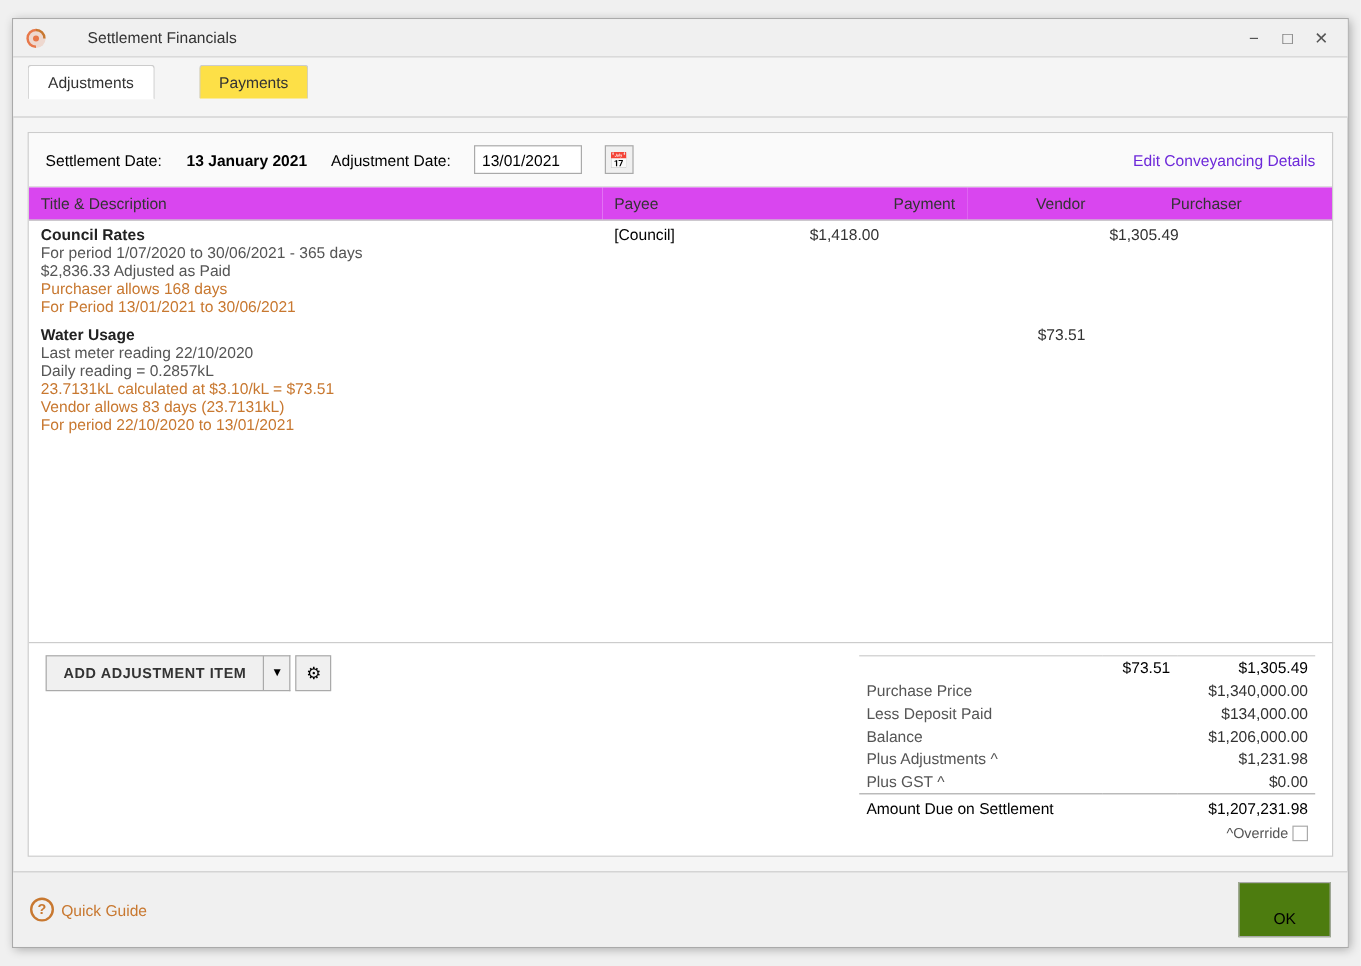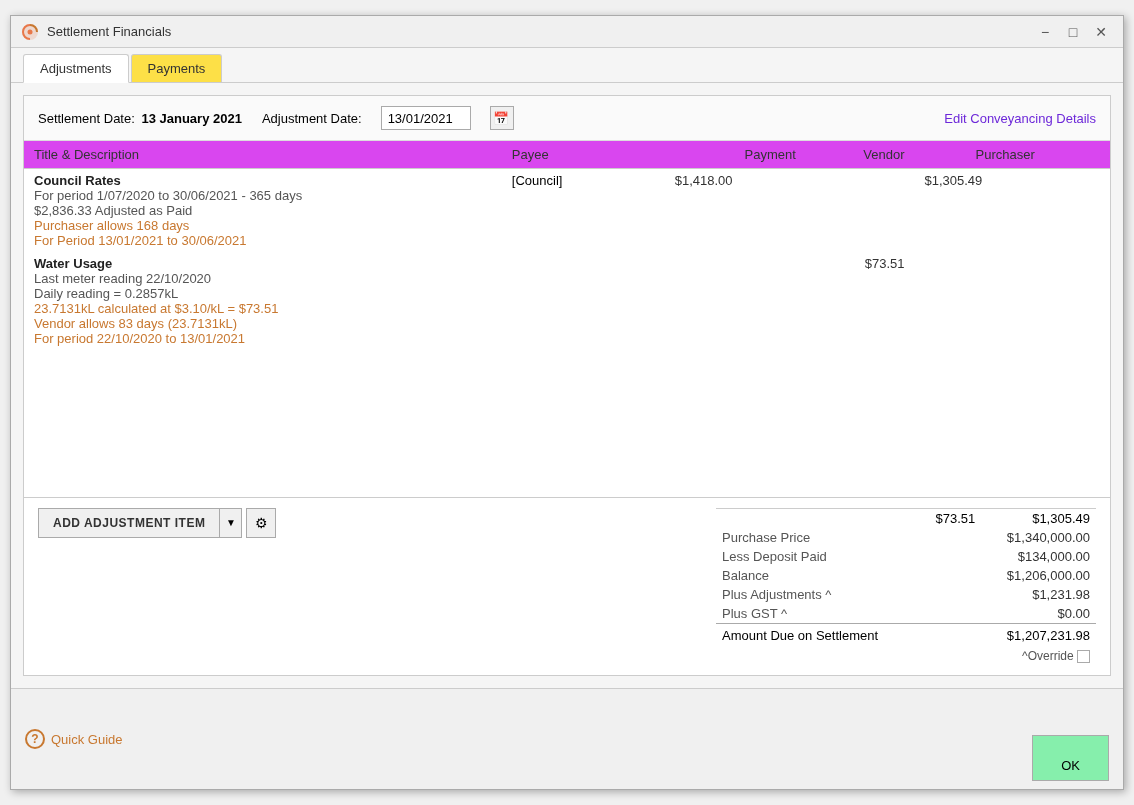--- a/index.html
+++ b/index.html
@@ -37,43 +37,45 @@
       align-items: center;
       gap: 8px;
     }
     .app-icon {
       width: 18px;
       height: 18px;
     }
     .title-text {
       font-size: 13px;
       color: #333;
+      margin-left: 26px;
     }
     .title-bar-controls {
       display: flex;
       gap: 4px;
     }
     .title-btn {
       width: 24px;
       height: 20px;
       background: transparent;
       border: none;
       cursor: pointer;
       font-size: 14px;
       color: #555;
       display: flex;
       align-items: center;
       justify-content: center;
     }
 
     .tabs-bar {
       background: #f5f5f5;
-      padding: 6px 12px 0 12px;
+      padding: 6px 12px 15px 12px;
       display: flex;
       border-bottom: 1px solid #ccc;
+      gap: 35px;
     }
     .tab {
       padding: 6px 16px;
       border: 1px solid #ccc;
       background: #fde047;
       cursor: pointer;
       font-size: 13px;
       color: #333;
       border-bottom: none;
       margin-right: 2px;
@@ -289,26 +291,25 @@
       border: 2px solid #c87830;
       display: flex;
       align-items: center;
       justify-content: center;
       font-size: 12px;
       font-weight: bold;
       color: #c87830;
     }
     .ok-btn {
       padding: 22px 28px;
-      background: #86efac;
+      background: #4d7c0f;
       border: 1px solid #aaa;
       cursor: pointer;
       font-size: 13px;
       height: 28px;
-      margin-top: 38px;
     }
   </style>
 </head>
 <body>
 
 <div class="window">
 
   <div class="title-bar">
     <div class="title-bar-left">
       <svg class="app-icon" viewBox="0 0 18 18">
@@ -330,21 +331,21 @@
     <div class="tab active">Adjustments</div>
     <div class="tab">Payments</div>
   </div>
 
   <div class="main-content">
     <div class="panel">
 
       <div class="panel-header">
         <span>
           <span>Settlement Date:</span>
-          <strong style="margin-left:3px;">13 January 2021</strong>
+          <strong style="margin-left:17px;">13 January 2021</strong>
         </span>
         <div class="adj-date-group">
           <span>Adjustment Date:</span>
           <input class="adj-date-input" type="text" value="13/01/2021" style="">
           <button class="cal-btn">📅</button>
         </div>
         <span class="edit-conveyancing-link">Edit Conveyancing Details</span>
       </div>
 
       <div class="table-container">

